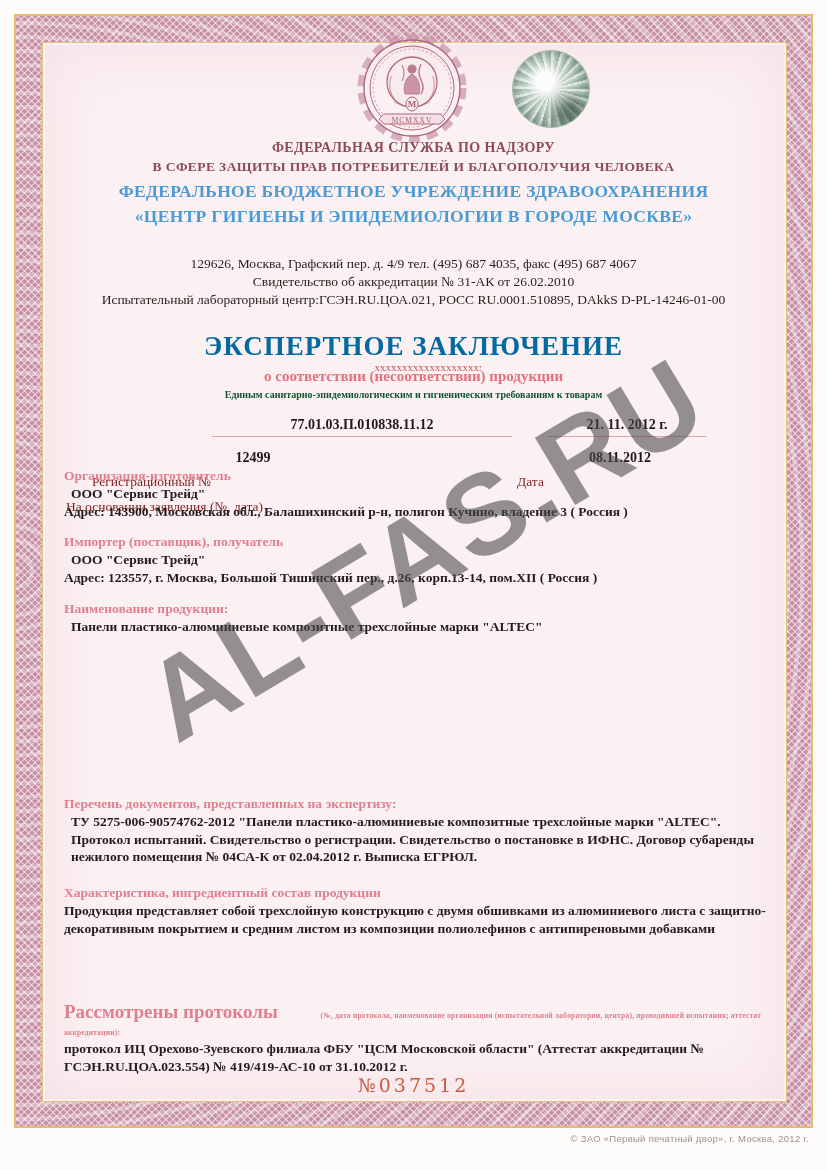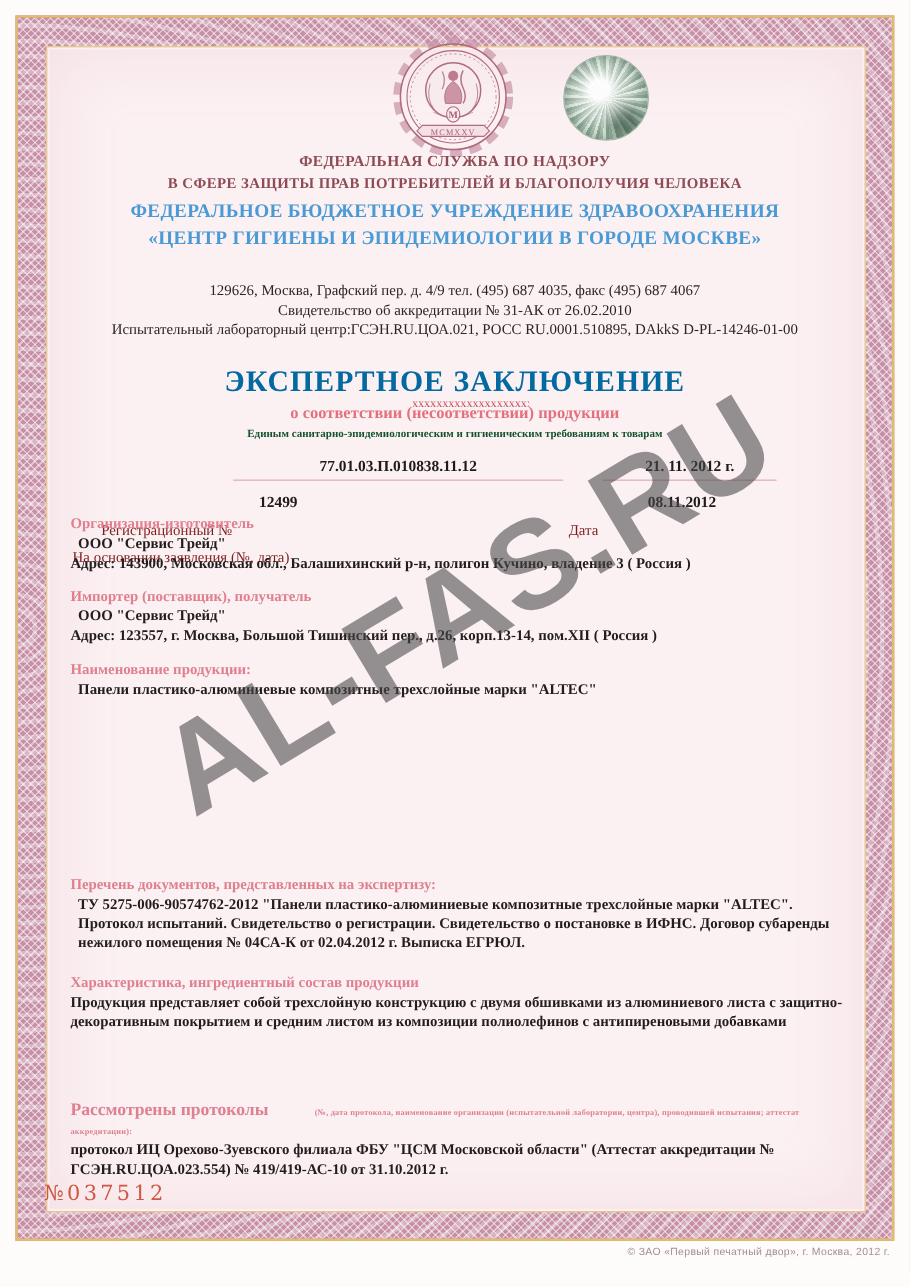--- a/index.html
+++ b/index.html
@@ -49,21 +49,21 @@
   .uline{border-bottom:1px solid #dfa2ae;padding-bottom:3px;}
 
   
   .section{position:absolute;left:64px;width:706px;font-weight:bold;}
   .sec-h{color:#df7f8f;font-size:13.5px;margin-bottom:1px;}
   .sec-h .tiny{font-size:7.5px;letter-spacing:.2px;padding-left:38px;}
   .sec-line{color:#211d1c;font-size:13.5px;line-height:17.5px;}
   .ind{padding-left:7px;}
 
   
-  .cert-no{position:absolute;left:40px;width:747px;top:1074px;text-align:left;
+  .cert-no{position:absolute;left:40px;width:747px;top:1074px;text-align:center;
     color:#cf5743;font-size:19px;letter-spacing:3px;font-family:"DejaVu Serif", serif;}
   .copyright{position:absolute;right:18px;top:1133px;color:#a38f8f;font-size:9.5px;
     font-family:"Liberation Sans", sans-serif;letter-spacing:.3px;}
 
   
   .watermark{position:absolute;left:55px;top:470px;width:740px;height:160px;line-height:160px;
     text-align:center;transform:rotate(-31deg);transform-origin:50% 50%;
     font-family:"Liberation Sans", sans-serif;font-weight:bold;font-size:114px;letter-spacing:2px;
     color:rgba(72,72,72,.58);z-index:6;pointer-events:none;white-space:nowrap;}
 
@@ -147,21 +147,21 @@
       <div class="sec-h">Перечень документов, представленных на экспертизу:</div>
       <div class="sec-line ind">ТУ 5275-006-90574762-2012 "Панели пластико-алюминиевые композитные трехслойные марки "ALTEC". Протокол испытаний. Свидетельство о регистрации. Свидетельство о постановке в ИФНС. Договор субаренды нежилого помещения № 04СА-К от 02.04.2012 г. Выписка ЕГРЮЛ.</div>
     </div>
 
     <div class="section" style="top:885px">
       <div class="sec-h">Характеристика, ингредиентный состав продукции</div>
       <div class="sec-line">Продукция представляет собой трехслойную конструкцию с двумя обшивками из алюминиевого листа с защитно-декоративным покрытием и средним листом из композиции полиолефинов с антипиреновыми добавками</div>
     </div>
 
     <div class="section" style="top:1001px">
-      <div class="sec-h"><span style="font-size:16px">Рассмотрены протоколы </span><span class="tiny">(№, дата протокола, наименование организации (испытательной лаборатории, центра), проводившей испытания; аттестат аккредитации):</span></div>
+      <div class="sec-h"><span style="font-size:19px">Рассмотрены протоколы </span><span class="tiny">(№, дата протокола, наименование организации (испытательной лаборатории, центра), проводившей испытания; аттестат аккредитации):</span></div>
       <div class="sec-line">протокол ИЦ Орехово-Зуевского филиала ФБУ "ЦСМ Московской области" (Аттестат аккредитации № ГСЭН.RU.ЦОА.023.554) № 419/419-АС-10 от 31.10.2012 г.</div>
     </div>
 
     <div class="cert-no">№037512</div>
     <div class="copyright">© ЗАО «Первый печатный двор»,  г. Москва,  2012 г.</div>
   </div>
 
   <div class="watermark">AL-FAS.RU</div>
 
 </div>

